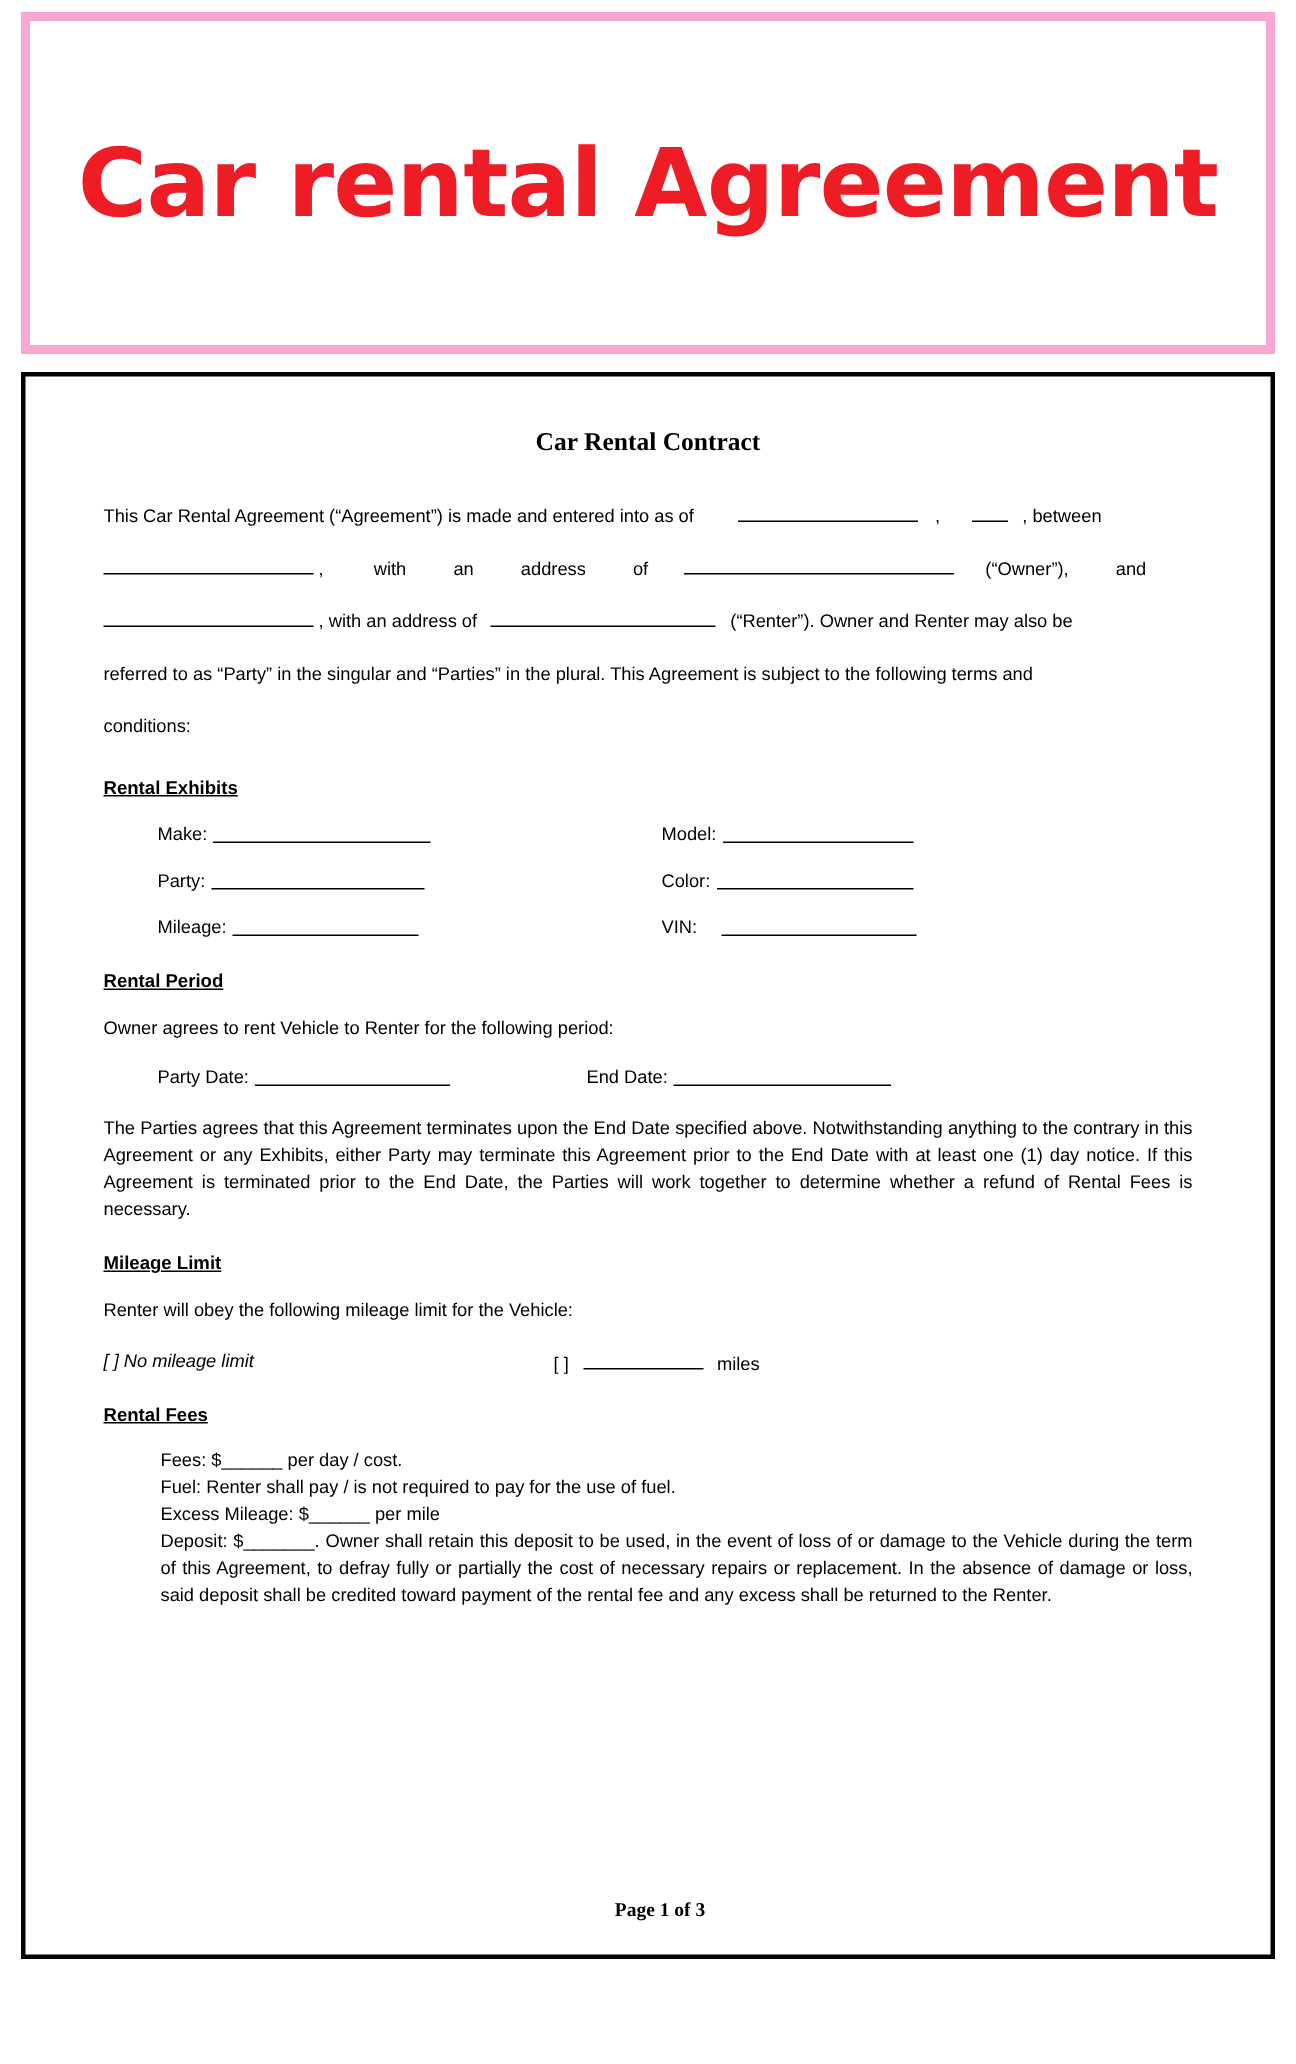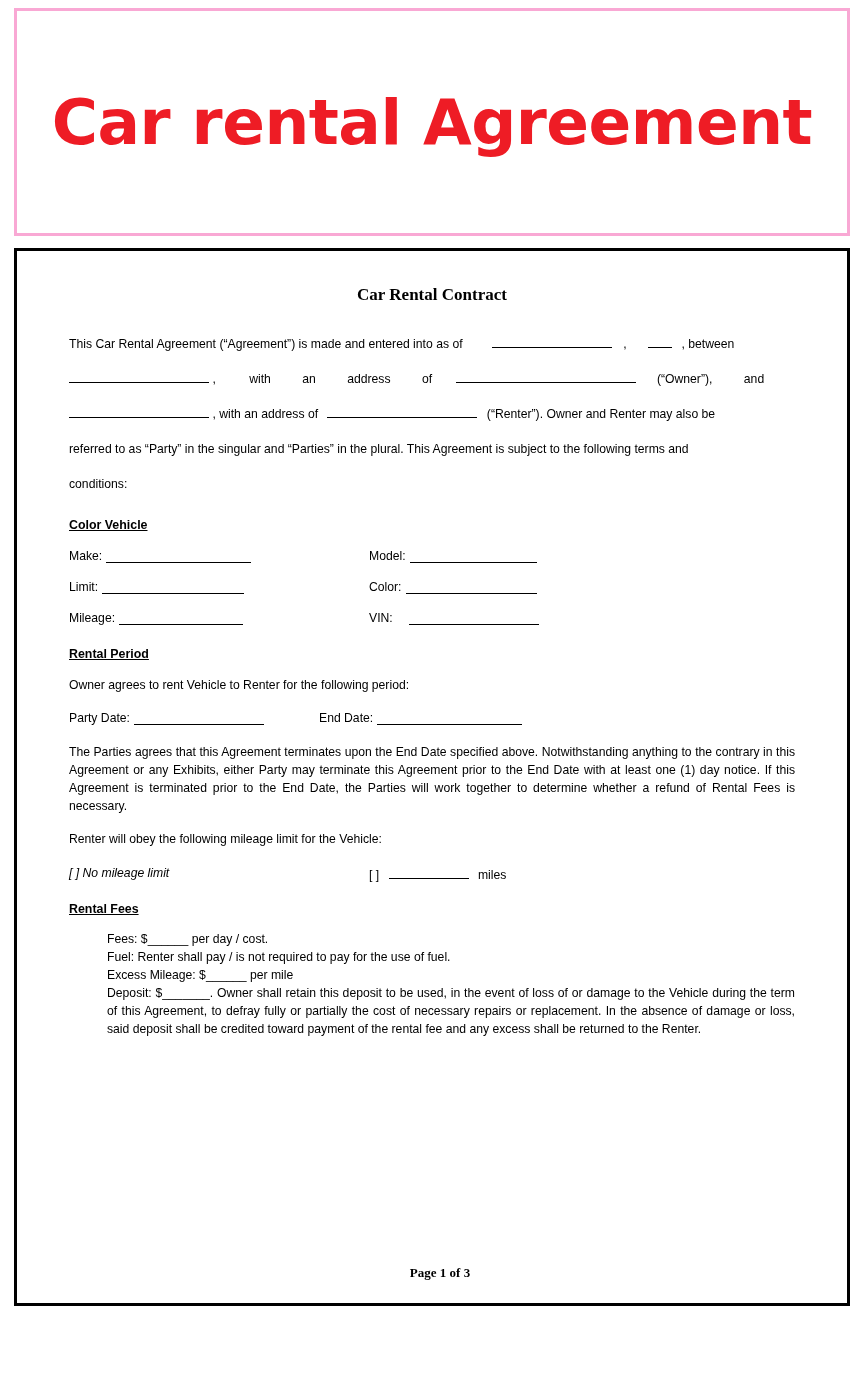--- a/index.html
+++ b/index.html
@@ -18,21 +18,21 @@
     width: 864px;
     height: 1376px;
     position: relative;
     background: #ffffff;
     box-sizing: border-box;
     padding: 8px 14px;
   }
 
   
   .banner {
-    border: 3px solid #f9a8d4;
+    border: 6px solid #f9a8d4;
     height: 228px;
     display: flex;
     align-items: center;
     justify-content: center;
     box-sizing: border-box;
     background: #ffffff;
   }
   .banner-title {
     font-family: "DejaVu Sans", sans-serif;
     font-weight: bold;
@@ -78,21 +78,22 @@
     text-decoration: underline;
     margin: 16px 0 0 0;
   }
   .row {
     display: flex;
     font-size: 12.2px;
     margin-top: 17px;
   }
   .row .col {
     display: flex;
-    align-items: flex-end;
+    align-items: flex-start;
+    margin-left: 36px;
   }
   .col-a { width: 300px; }
   .label { white-space: nowrap; margin-right: 4px; }
   .statement {
     font-size: 12.2px;
     line-height: 18px;
     text-align: justify;
     margin-top: 15px;
   }
   .indent-block {
@@ -161,36 +162,36 @@
       <div class="spaced-para">
         <span class="blank" style="width:140px"></span>
         <span>, with an address of</span>
         <span class="blank" style="width:150px;margin-left:6px"></span>
         <span style="margin-left:6px">(“Renter”).  Owner and Renter may also be</span>
       </div>
 
       <div class="spaced-para">referred to as “Party” in the singular and “Parties” in the plural.  This Agreement is subject to the following terms and</div>
       <div class="spaced-para">conditions:</div>
 
-      <div class="section-head">Color Vehicle</div>
+      <div class="section-head">Rental Exhibits</div>
 
       <div class="row">
         <div class="col col-a">
           <span class="label">Make:</span>
           <span class="blank" style="width:145px"></span>
         </div>
         <div class="col">
           <span class="label">Model:</span>
           <span class="blank" style="width:127px"></span>
         </div>
       </div>
 
       <div class="row">
         <div class="col col-a">
-          <span class="label">Limit:</span>
+          <span class="label">Party:</span>
           <span class="blank" style="width:142px"></span>
         </div>
         <div class="col">
           <span class="label">Color:</span>
           <span class="blank" style="width:131px"></span>
         </div>
       </div>
 
       <div class="row">
         <div class="col col-a">
@@ -212,20 +213,21 @@
           <span class="blank" style="width:130px"></span>
         </div>
         <div class="col">
           <span class="label">End Date:</span>
           <span class="blank" style="width:145px"></span>
         </div>
       </div>
 
       <div class="statement" style="margin-top:18px">The Parties agrees that this Agreement terminates upon the End Date specified above.  Notwithstanding anything to the contrary in this Agreement or any Exhibits, either Party may terminate this Agreement prior to the End Date with at least one (1) day notice.  If this Agreement is terminated prior to the End Date, the Parties will work together to determine whether a refund of Rental Fees is necessary.</div>
 
+      <div class="section-head" style="margin-top:20px">Mileage Limit</div>
       <div class="statement">Renter will obey the following mileage limit for the Vehicle:</div>
 
       <div class="mileage-row">
         <div class="m1">[  ] No mileage limit</div>
         <div>
           <span>[  ]</span>
           <span class="blank" style="width:80px;margin:0 6px"></span>
           <span>miles</span>
         </div>
       </div>

